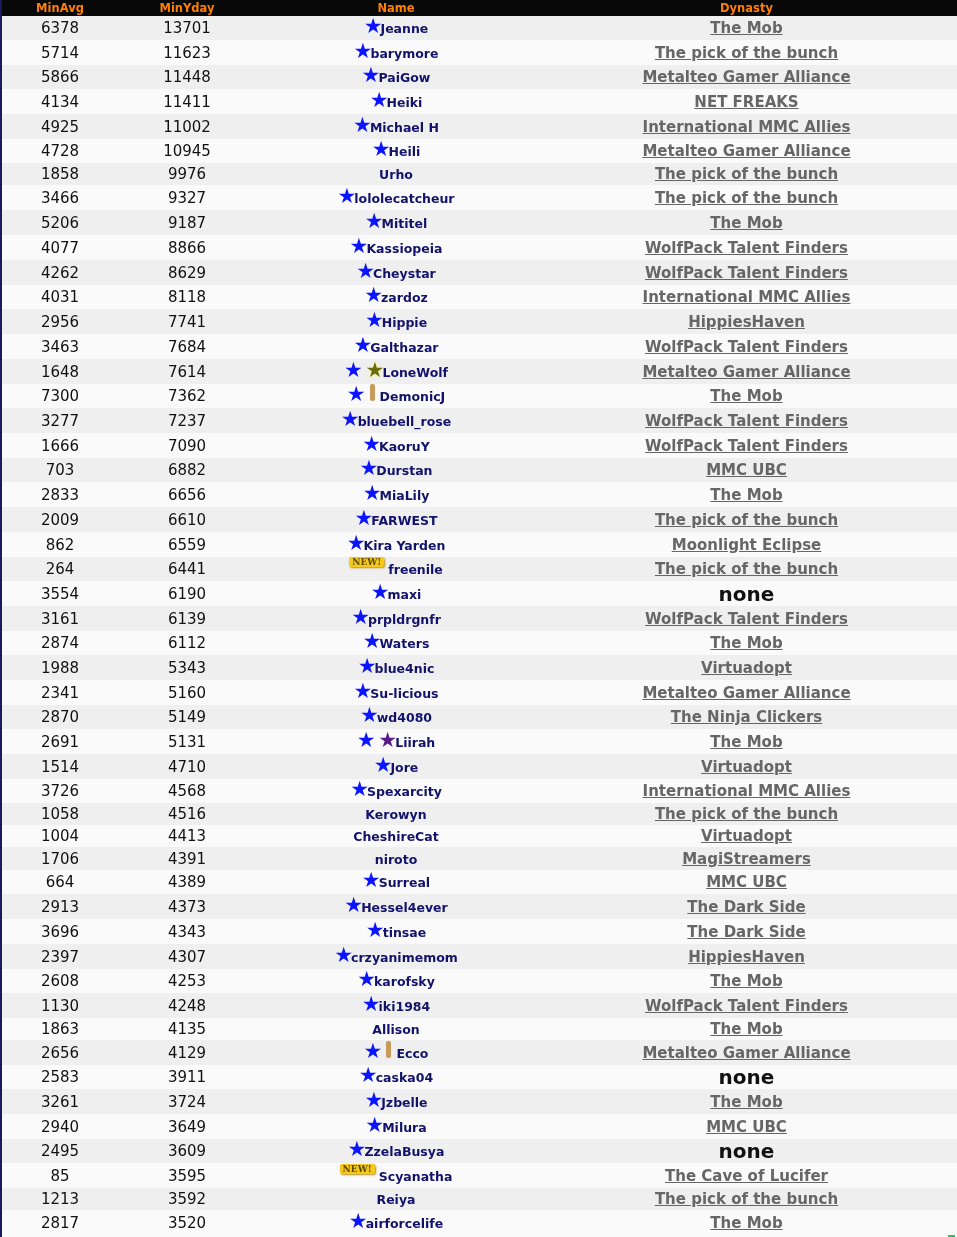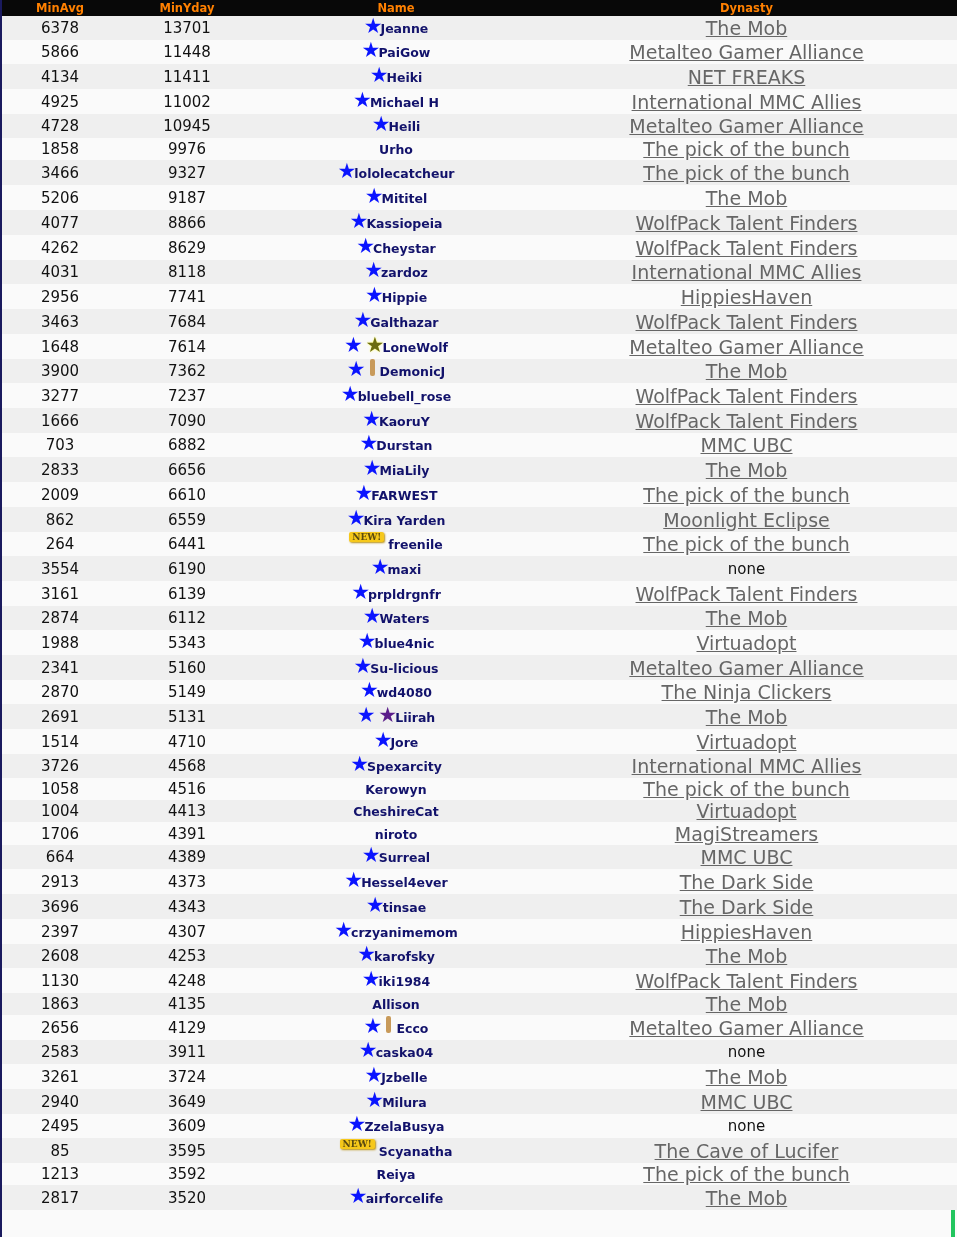--- a/index.html
+++ b/index.html
@@ -1,31 +1,31 @@
 <!DOCTYPE html>
 <html><head>
 <meta charset="utf-8">
 <style>
   html,body{margin:0;padding:0;}
   body{width:957px;height:1237px;overflow:hidden;background:#fafafa;font-family:"DejaVu Sans","Liberation Sans",sans-serif;}
-  .frame{position:absolute;left:0;top:0;width:955px;height:1237px;border-left:2px solid #1a1a5e;border-right:4px solid #22c55e;box-sizing:border-box;}
+  .frame{position:absolute;left:0;top:0;width:955px;height:1237px;border-left:2px solid #1a1a5e;border-right:7px solid #22c55e;box-sizing:border-box;}
   table{border-collapse:collapse;width:100%;table-layout:fixed;}
   th{background:#080808;color:#ff8000;font-size:11.5px;font-weight:bold;height:16px;padding:0;line-height:16px;}
   td{padding:0;text-align:center;font-size:15px;color:#111;vertical-align:middle;}
   tr.r:nth-child(odd) td{background:#efefef;}
   tr.r:nth-child(even) td{background:#fafafa;}
   .c1{width:116px;} .c2{width:138px;} .c3{width:280px;} .c4{width:421px;}
   .name{font-size:12.5px;font-weight:bold;color:#12126b;}
   .star{display:inline-block;font-size:21px;line-height:18px;color:#0a14ff;vertical-align:top;position:relative;top:-2px;margin-right:-2px;}
   .star.gold{color:#6b6b10;text-shadow:0 0 2px #ffff40;}
   .star.purple{color:#5a1c8a;}
   .staff{display:inline-block;width:5px;height:17px;background:#c89a5a;border-radius:2px;margin:0 5px 0 6px;vertical-align:top;position:relative;top:-3px;}
   .newb{display:inline-block;font-family:"DejaVu Serif",serif;font-size:9px;font-weight:bold;color:#5a4a10;background:#f6c81a;border-radius:2px;padding:0 3px;margin-right:4px;vertical-align:top;position:relative;top:-3px;box-shadow:1px 1px 2px #b89010;}
-  a.dyn{color:#666;text-decoration:underline;font-size:19px;}
-  .plain{color:#111;font-size:15px;}
+  a.dyn{color:#666;text-decoration:underline;font-size:15px;font-weight:bold;}
+  .plain{color:#111;font-size:20px;font-weight:bold;}
 </style>
 </head>
 <body>
 
 <div class="frame">
   <table>
     <thead>
       <tr>
         <th class="c1">MinAvg</th>
         <th class="c2">MinYday</th>
@@ -33,20 +33,26 @@
         <th class="c4">Dynasty</th>
       </tr>
     </thead>
     <tbody id="tbody">
         <tr class="r" style="height: 24px;">
           <td>6378</td>
   <td>13701</td>
   <td><span class="star">★</span><span class="name">Jeanne</span></td>
   <td><a class="dyn" href="#">The Mob</a></td>
         </tr>
+        <tr class="r" style="height: 25px;">
+          <td>5714</td>
+  <td>11623</td>
+  <td><span class="star">★</span><span class="name">barymore</span></td>
+  <td><a class="dyn" href="#">The pick of the bunch</a></td>
+        </tr>
         <tr class="r" style="height: 24px;">
           <td>5866</td>
   <td>11448</td>
   <td><span class="star">★</span><span class="name">PaiGow</span></td>
   <td><a class="dyn" href="#">Metalteo Gamer Alliance</a></td>
         </tr>
         <tr class="r" style="height: 25px;">
           <td>4134</td>
   <td>11411</td>
   <td><span class="star">★</span><span class="name">Heiki</span></td>
@@ -112,21 +118,21 @@
   <td><span class="star">★</span><span class="name">Galthazar</span></td>
   <td><a class="dyn" href="#">WolfPack Talent Finders</a></td>
         </tr>
         <tr class="r" style="height: 25px;">
           <td>1648</td>
   <td>7614</td>
   <td><span class="star">★</span> <span class="star gold">★</span><span class="name">LoneWolf</span></td>
   <td><a class="dyn" href="#">Metalteo Gamer Alliance</a></td>
         </tr>
         <tr class="r" style="height: 24px;">
-          <td>3900</td>
+          <td>7300</td>
   <td>7362</td>
   <td><span class="star">★</span><span class="staff"></span><span class="name">DemonicJ</span></td>
   <td><a class="dyn" href="#">The Mob</a></td>
         </tr>
         <tr class="r" style="height: 25px;">
           <td>3277</td>
   <td>7237</td>
   <td><span class="star">★</span><span class="name">bluebell_rose</span></td>
   <td><a class="dyn" href="#">WolfPack Talent Finders</a></td>
         </tr>

